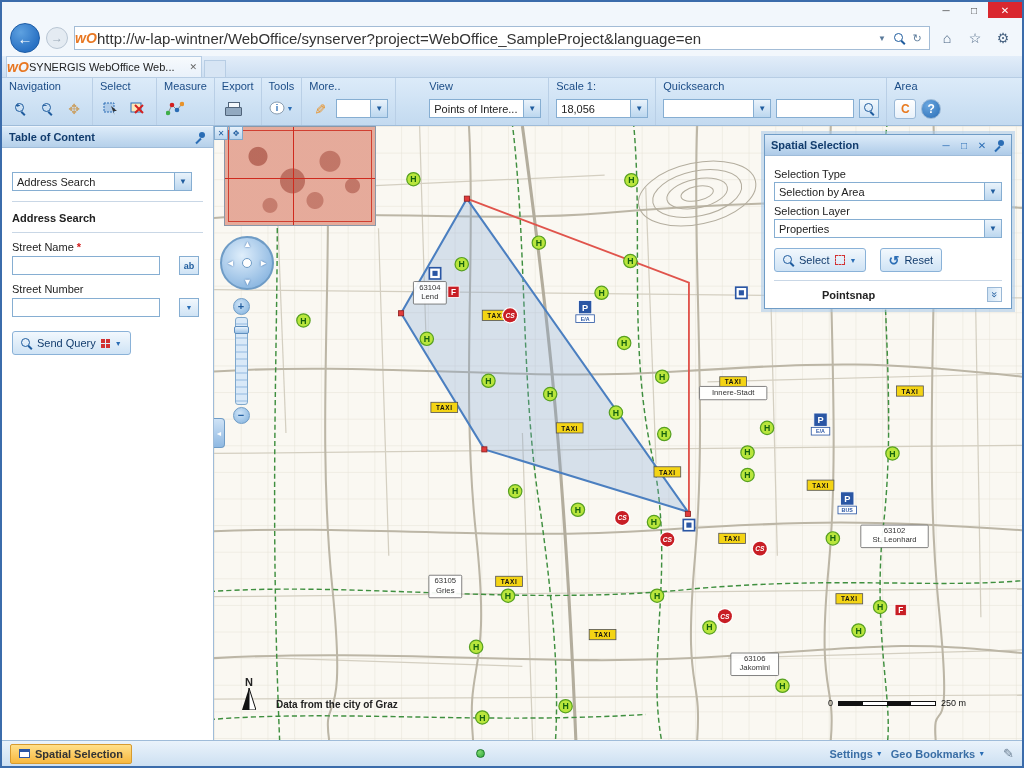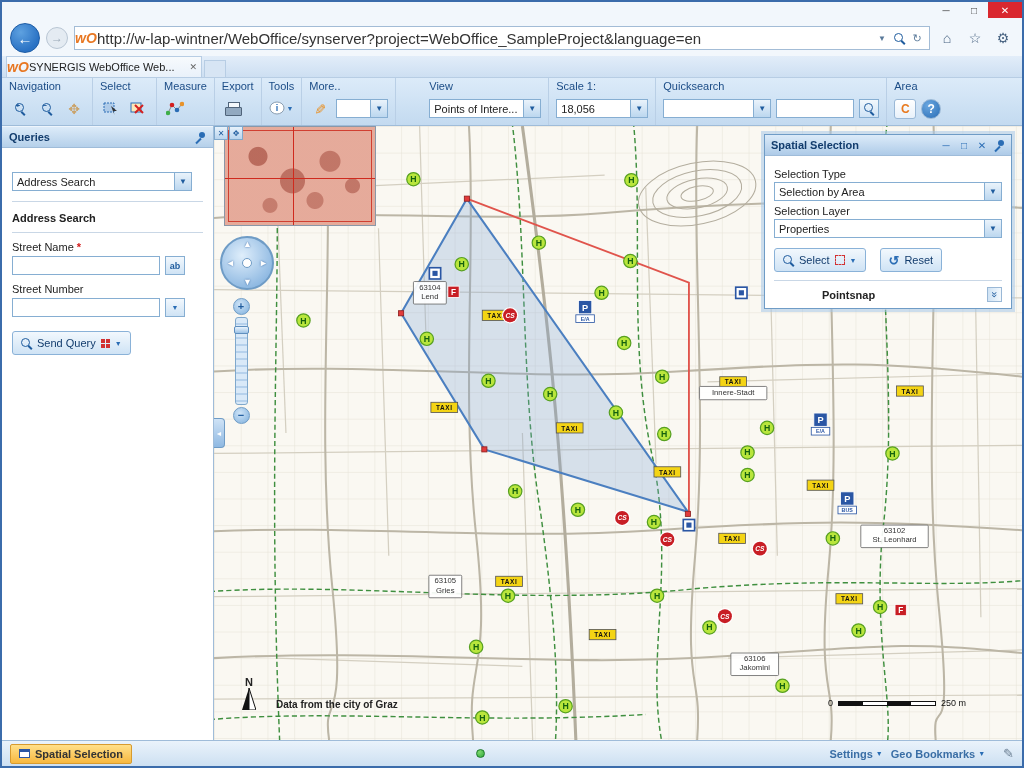--- a/index.html
+++ b/index.html
@@ -56,21 +56,21 @@
   .sidebar { width:212px; background:#fff; border-right:1px solid #9fbcd9; display:flex; flex-direction:column; }
   .panel-h { height:22px; background:linear-gradient(#dcebf9,#b5d0ea); border-top:1px solid #eef5fc; border-bottom:1px solid #9fbcd9; display:flex; align-items:center; padding:0 7px; font-size:11px; font-weight:bold; color:#123c6d; }
   .panel-h .sp { flex:1; }
   .pin { width:11px; height:11px; position:relative; display:inline-block; }
   .pin::before { content:""; position:absolute; right:1px; top:0; width:6px; height:6px; background:#2a6db5; border-radius:50%; }
   .pin::after { content:""; position:absolute; left:0; bottom:1px; width:7px; height:2px; background:#2a6db5; transform:rotate(-45deg); }
   .sb-content { padding:24px 10px; font-size:11px; color:#222; }
   .divider { border-top:1px solid #c9d7e6; margin:10px 0; }
   .lbl { font-size:11px; color:#222; margin:8px 0 3px; }
   .req { color:#d41919; font-weight:bold; }
-  .field-row { display:flex; gap:5px; align-items:center; }
+  .field-row { display:flex; gap:19px; align-items:center; }
   .btn { background:linear-gradient(#f2f8fd,#cfe3f5); border:1px solid #8ab2d8; border-radius:3px; height:24px; display:inline-flex; align-items:center; gap:5px; padding:0 8px; font-size:11px; color:#123c6d; cursor:default; }
   .redgrid { width:9px; height:9px; position:relative; display:inline-block; }
   .redgrid::before { content:""; position:absolute; left:0; top:0; width:4px; height:4px; background:#d23030; box-shadow:5px 0 #d23030, 0 5px #d23030, 5px 5px #d23030; }
 
   
   .maparea { flex:1; position:relative; background:#faf8f2; overflow:hidden; }
   #map-svg { position:absolute; inset:0; width:100%; height:100%; }
   .overlay { position:absolute; }
   .inset { left:10px; top:0; width:152px; height:100px; border:1px solid #8a97a8; background:
       radial-gradient(circle at 22% 30%, rgba(150,55,42,.55) 0 9px, transparent 10px),
@@ -279,21 +279,21 @@
         <div class="helpbtn c">C</div>
         <div class="helpbtn q">?</div>
       </div>
     </div>
   </div>
 
   <div class="main">
 
     <div class="sidebar">
       <div class="panel-h">
-        <span>Queries</span>
+        <span>Table of Content</span>
         <span class="sp"></span>
           <span class="pin"></span>
       </div>
       <div class="sb-content">
         <div class="sel" style="width:180px;">
           <span class="txt">Address Search</span>
           <span class="dd">▼</span>
         </div>
         <div class="divider"></div>
         <div style="font-weight:bold;">Address Search</div>

